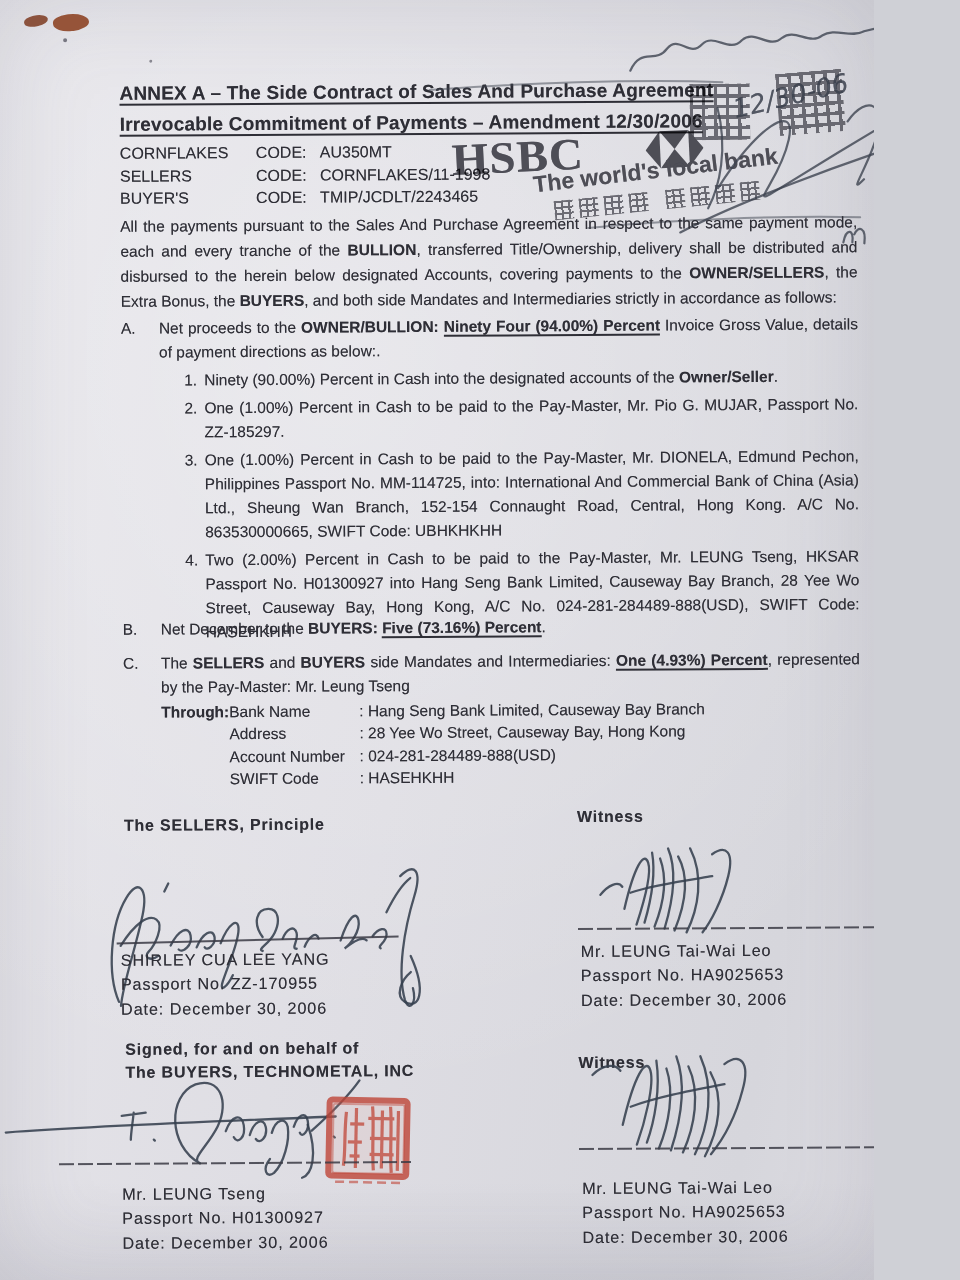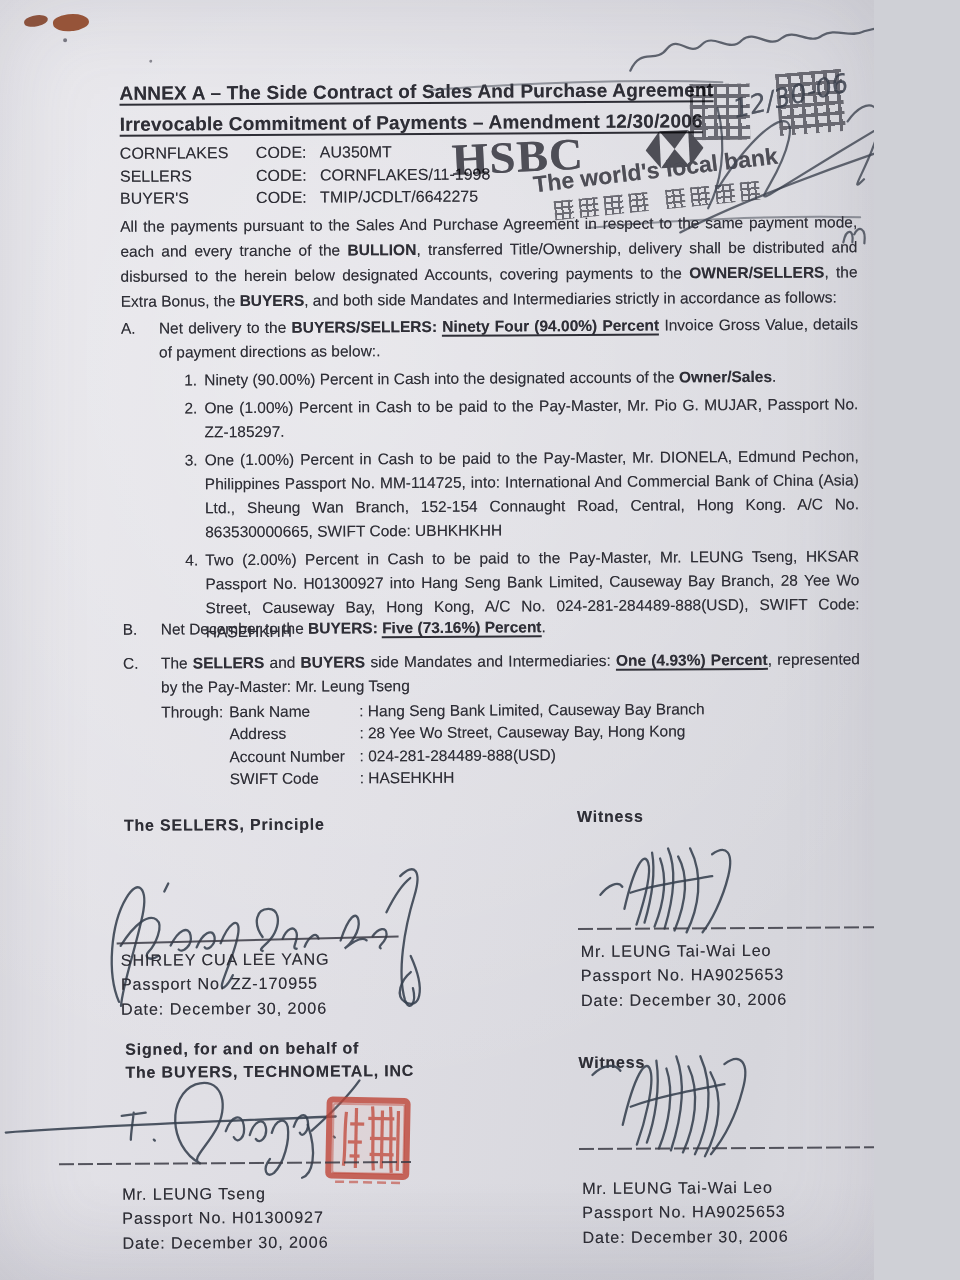--- a/index.html
+++ b/index.html
@@ -77,21 +77,21 @@
     display:flex;}
   .secA{top:315px;}
   .secB{top:616px;}
   .secC{top:650px;}
   .slabel{flex:0 0 38px;}
   .stext{flex:1;}
   .sintro{margin-bottom:4px;}
   .item{position:relative;padding-left:45px;margin-bottom:4px;}
   .item .num{position:absolute;left:25px;top:0;}
   .through{margin-top:2px;display:flex;line-height:22.3px;text-align:left;}
-  .th-label{flex:0 0 68px;}
+  .th-label{flex:0 0 68px;font-weight:bold;}
   .th-grid{display:grid;grid-template-columns:130px auto;}
 
   
   .sighead{position:absolute;font-size:16px;font-weight:bold;letter-spacing:.8px;line-height:23px;}
   .signames{position:absolute;font-size:16.2px;letter-spacing:.9px;line-height:24.4px;}
   .sigline{position:absolute;height:2.4px;background:#3a3a44;opacity:.85;}
   .sigline.dashv{background:repeating-linear-gradient(90deg,#3a3a44 0 15px,transparent 15px 19px);}
   #line-sellers{left:114px;top:938px;width:282px;transform:rotate(-1.1deg);}
   #line-witness1{left:575px;top:929px;width:326px;}
   #line-buyers{left:55px;top:1161px;width:352px;}
@@ -143,21 +143,21 @@
         <span>AU350MT</span>
       </div>
       <div class="crow">
         <span>SELLERS</span>
         <span>CODE:</span>
         <span>CORNFLAKES/11-1998</span>
       </div>
       <div class="crow">
         <span>BUYER'S</span>
         <span>CODE:</span>
-        <span>TMIP/JCDLT/6642275</span>
+        <span>TMIP/JCDLT/2243465</span>
       </div>
     </div>
 
     <div class="stamp">
       <span class="hsbc-word">HSBC</span>
       <svg class="hexagon" viewBox="0 0 44 30">
         <polygon points="0,15 11,1 11,29" fill="currentColor"></polygon>
         <polygon points="44,15 33,1 33,29" fill="currentColor"></polygon>
         <polygon points="11,1 33,1 22,15" fill="currentColor"></polygon>
         <polygon points="11,29 33,29 22,15" fill="currentColor"></polygon>
@@ -193,24 +193,24 @@
       <path d="M425,237 C428,222 436,224 434,237 M436,229 C440,220 448,222 446,238"></path>
 
       <path class="lite" d="M170,221 C240,214 370,209 442,212"></path>
     </svg>
 
     <div class="para"><span>All the payments pursuant to the Sales And Purchase Agreement in respect to the same payment mode, each and every tranche of the </span><span class="b">BULLION</span><span>, transferred Title/Ownership, delivery shall be distributed and disbursed to the herein below designated Accounts, covering payments to the </span><span class="b">OWNER/SELLERS</span><span>, the Extra Bonus, the </span><span class="b">BUYERS</span><span>, and both side Mandates and Intermediaries strictly in accordance as follows:</span></div>
 
     <div class="sec secA">
       <span class="slabel">A.</span>
       <div class="stext">
-        <div class="sintro"><span>Net delivery to the </span><span class="b">BUYERS/SELLERS:</span><span> </span><span class="b u">Ninety Four (94.00%) Percent</span><span> Invoice Gross Value, details of payment directions as below:.</span></div>
+        <div class="sintro"><span>Net proceeds to the </span><span class="b">OWNER/BULLION:</span><span> </span><span class="b u">Ninety Four (94.00%) Percent</span><span> Invoice Gross Value, details of payment directions as below:.</span></div>
         <div class="item">
           <span class="num">1.</span>
-          <div><span>Ninety (90.00%) Percent in Cash into the designated accounts of the </span><span class="b">Owner/Sales</span><span>.</span></div>
+          <div><span>Ninety (90.00%) Percent in Cash into the designated accounts of the </span><span class="b">Owner/Seller</span><span>.</span></div>
         </div>
         <div class="item">
           <span class="num">2.</span>
           <div><span>One (1.00%) Percent in Cash to be paid to the Pay-Master, Mr. Pio G. MUJAR, Passport No. ZZ-185297.</span></div>
         </div>
         <div class="item">
           <span class="num">3.</span>
           <div><span>One (1.00%) Percent in Cash to be paid to the Pay-Master, Mr. DIONELA, Edmund Pechon, Philippines Passport No. MM-114725, into: International And Commercial Bank of China (Asia) Ltd., Sheung Wan Branch, 152-154 Connaught Road, Central, Hong Kong. A/C No. 863530000665, SWIFT Code: UBHKHKHH</span></div>
         </div>
         <div class="item">

